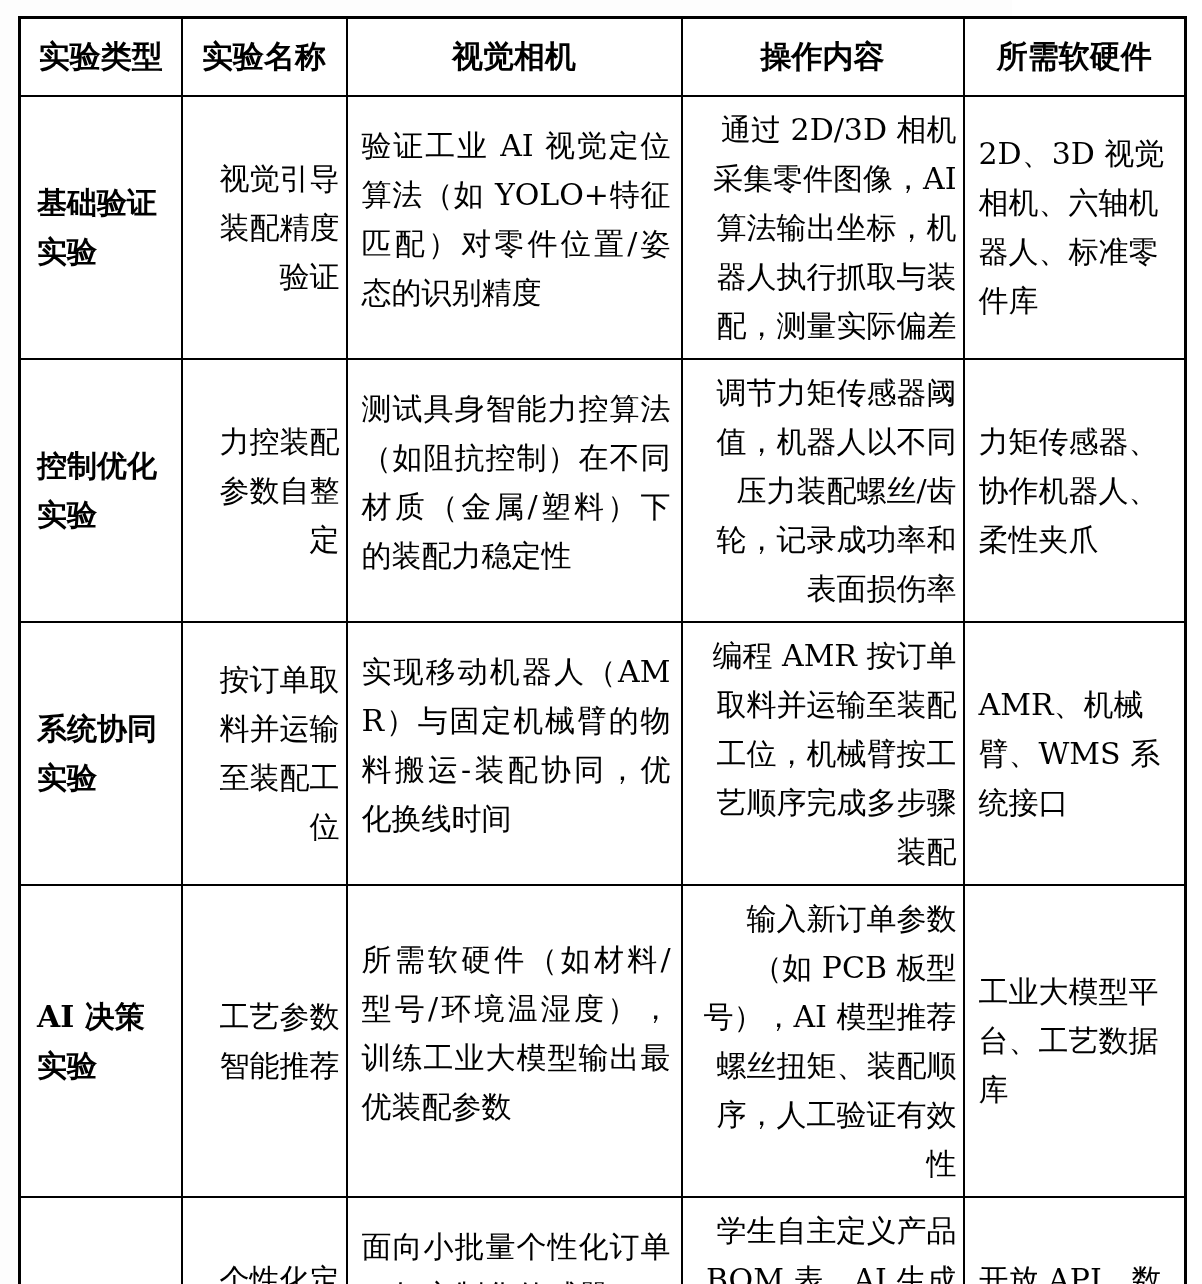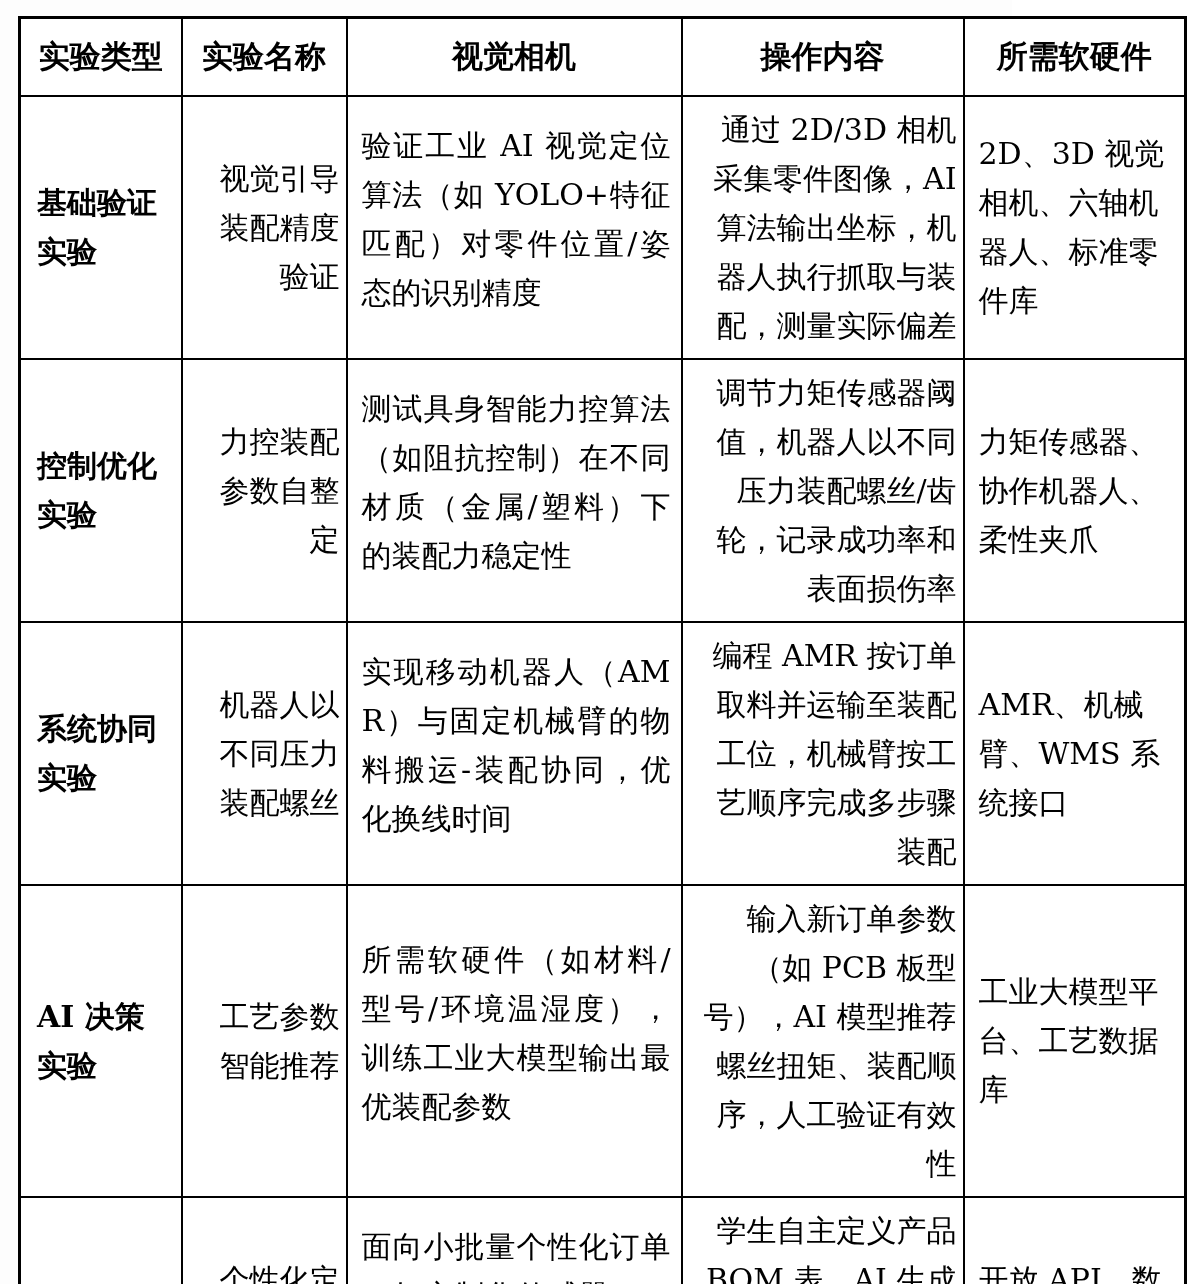--- a/index.html
+++ b/index.html
@@ -103,21 +103,21 @@
       </tr>
       <tr class="r2">
         <td class="c-type">控制优化实验</td>
         <td class="c-name">力控装配参数自整定</td>
         <td class="c-goal">测试具身智能力控算法（如阻抗控制）在不同材质（金属/塑料）下的装配力稳定性</td>
         <td class="c-op">调节力矩传感器阈值，机器人以不同压力装配螺丝/齿轮，记录成功率和表面损伤率</td>
         <td class="c-hw">力矩传感器、协作机器人、柔性夹爪</td>
       </tr>
       <tr class="r3">
         <td class="c-type">系统协同实验</td>
-        <td class="c-name">机器人以不同压力装配螺丝</td>
+        <td class="c-name">按订单取料并运输至装配工位</td>
         <td class="c-goal">实现移动机器人（AMR）与固定机械臂的物料搬运-装配协同，优化换线时间</td>
         <td class="c-op">编程 AMR 按订单取料并运输至装配工位，机械臂按工艺顺序完成多步骤装配</td>
         <td class="c-hw">AMR、机械臂、WMS 系统接口</td>
       </tr>
       <tr class="r4">
         <td class="c-type">AI 决策实验</td>
         <td class="c-name">工艺参数智能推荐</td>
         <td class="c-goal">所需软硬件（如材料/型号/环境温湿度），训练工业大模型输出最优装配参数</td>
         <td class="c-op">输入新订单参数（如 PCB 板型号），AI 模型推荐螺丝扭矩、装配顺序，人工验证有效性</td>
         <td class="c-hw">工业大模型平台、工艺数据库</td>

